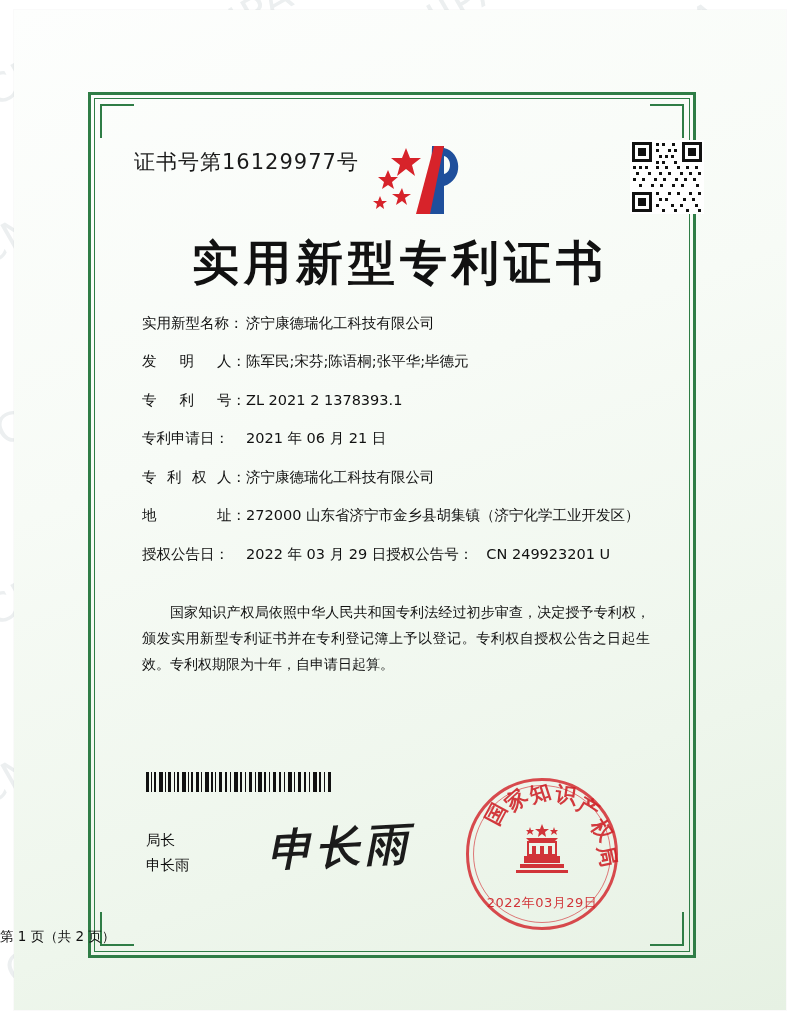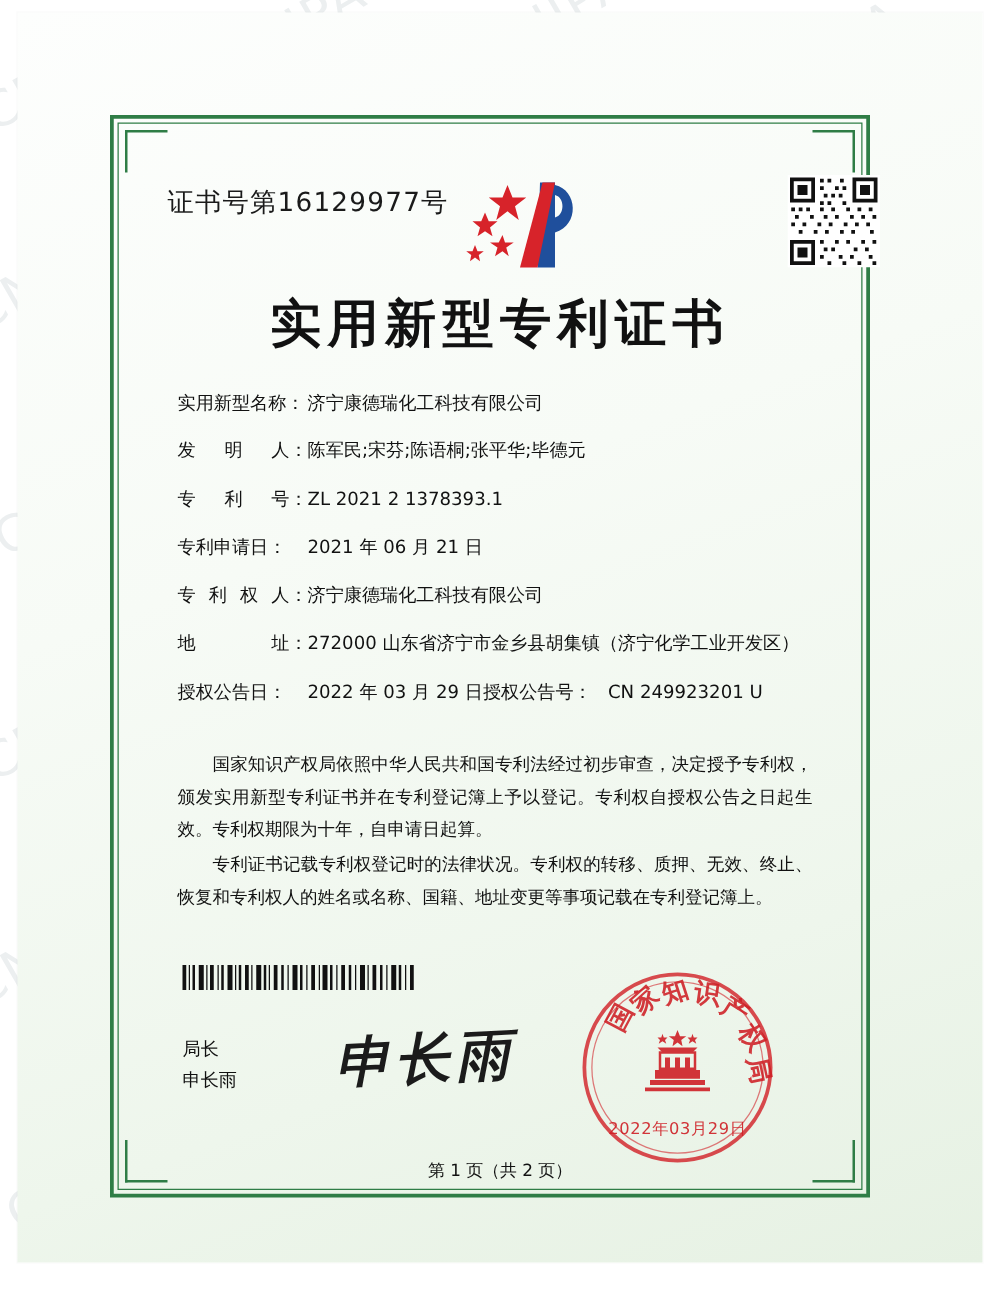--- a/index.html
+++ b/index.html
@@ -98,21 +98,21 @@
   .qr {
     position: absolute;
     right: 96px; top: 140px;
     width: 74px; height: 74px;
   }
 
   .title {
     position: absolute;
     left: 0; right: 0; top: 232px;
     text-align: center;
-    font-size: 41px;
+    font-size: 47px;
     letter-spacing: 5px;
     color: #111;
     font-weight: bold;
     font-family: "DejaVu Serif", serif;
   }
 
   
   .fields {
     position: absolute;
     left: 142px;
@@ -242,21 +242,21 @@
     color: #cf2026;
     font-size: 13px;
     opacity: .9;
     letter-spacing: .5px;
   }
 
   
   .page-footer {
     position: absolute;
     left: 0; right: 0; top: 928px;
-    text-align: center;
+    text-align: left;
     font-size: 13.5px;
     color: #111;
   }
   .bottom-note {
     position: absolute;
     left: 0; right: 0; top: 968px;
     text-align: center;
     font-size: 14.5px;
     color: #111;
     letter-spacing: 1px;
@@ -444,21 +444,20 @@
       <div class="lbl">授权公告日：</div>
       <div class="val">2022 年 03 月 29 日</div>
       <div class="lbl2">授权公告号：</div>
       <div class="val">CN 249923201 U</div>
     </div>
 
   </div>
 
   <div class="paras">
     <p>国家知识产权局依照中华人民共和国专利法经过初步审查，决定授予专利权，颁发实用新型专利证书并在专利登记簿上予以登记。专利权自授权公告之日起生效。专利权期限为十年，自申请日起算。</p>
-    <p>专利证书记载专利权登记时的法律状况。专利权的转移、质押、无效、终止、恢复和专利权人的姓名或名称、国籍、地址变更等事项记载在专利登记簿上。</p>
   </div>
 
   <div class="barcode">
     <i style="left:0px;width:3px"></i>
       <i style="left:5px;width:1px"></i>
       <i style="left:8px;width:2px"></i>
     <i style="left:13px;width:4px"></i>
       <i style="left:19px;width:1px"></i>
       <i style="left:22px;width:3px"></i>
     <i style="left:28px;width:1px"></i>

